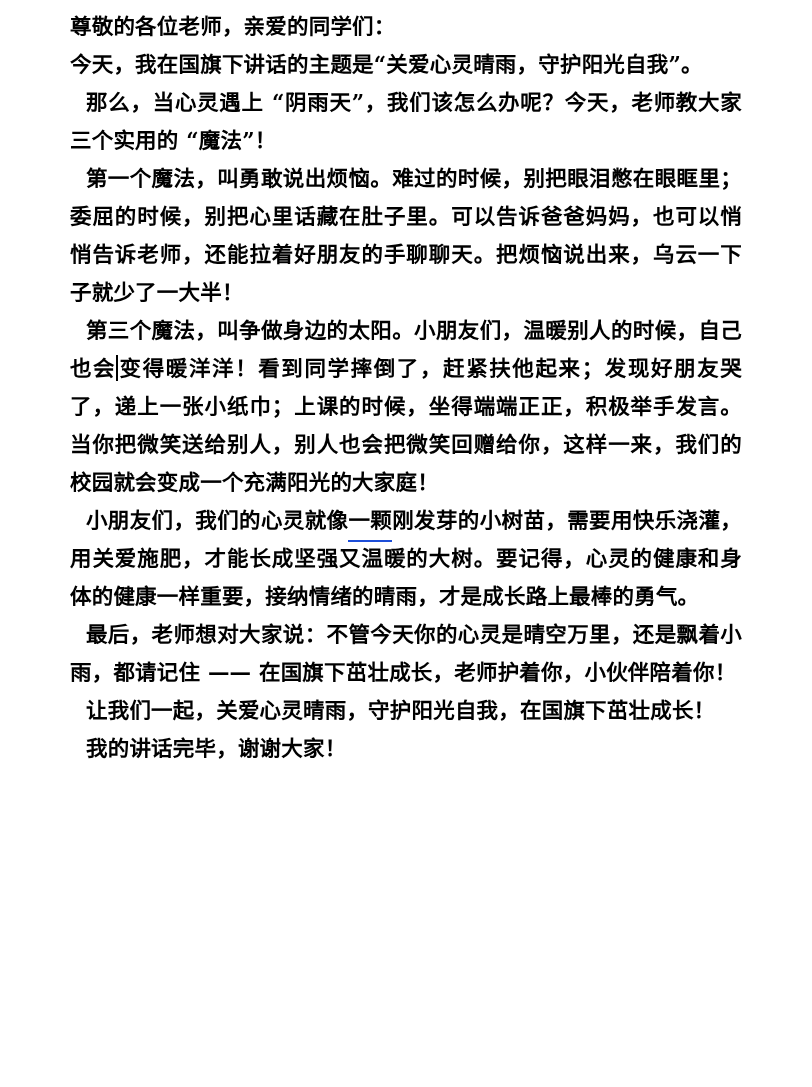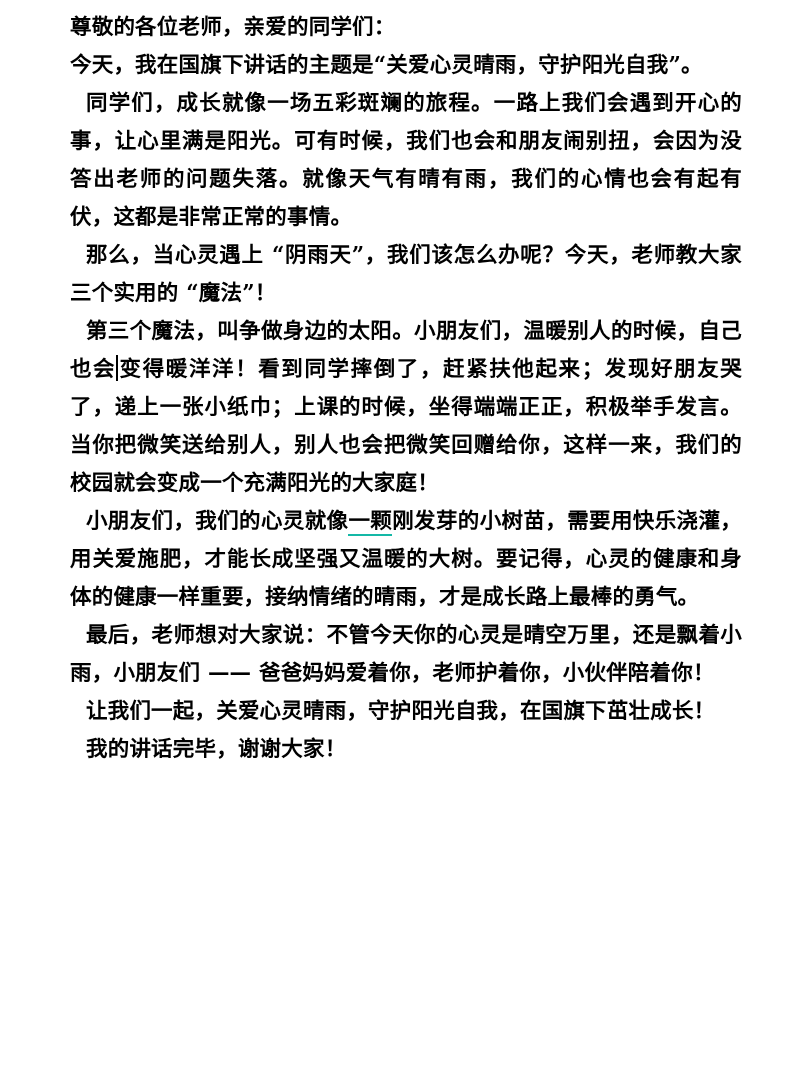--- a/index.html
+++ b/index.html
@@ -43,22 +43,22 @@
     word-break: break-all;
     -webkit-font-smoothing: none;
   }
 
   p.para.indent {
     text-indent: 16px;
   }
 
   
   .spellerr {
-    border-bottom: 2px solid #14b8a6;
-    padding-bottom: 1px;
+    border-bottom: 2px solid #1d4ed8;
+    padding-bottom: 7px;
   }
 
   
   .caret {
     display: inline-block;
     width: 0;
     border-left: 2px solid #000000;
     height: 26px;
     vertical-align: -5px;
     margin-left: 0px;
@@ -68,30 +68,30 @@
 <body>
 
 <div id="page">
   <div class="doc-body">
 
     <p class="para">尊敬的各位老师，亲爱的同学们：</p>
 
 
     <p class="para">今天，我在国旗下讲话的主题是“关爱心灵晴雨，守护阳光自我”。</p>
 
-    <p class="para indent">同学们，成长就像一场五彩斑斓的旅程。一路上我们会遇到开心的事，让心里满是阳光。可有时候，我们也会和朋友闹别扭，会因为没答出老师的问题失落。就像天气有晴有雨，我们的心情也会有起有伏，这都是非常正常的事情。</p>
 
     <p class="para indent">那么，当心灵遇上 “阴雨天”，我们该怎么办呢？今天，老师教大家三个实用的 “魔法”！</p>
 
+    <p class="para indent">第一个魔法，叫勇敢说出烦恼。难过的时候，别把眼泪憋在眼眶里；委屈的时候，别把心里话藏在肚子里。可以告诉爸爸妈妈，也可以悄悄告诉老师，还能拉着好朋友的手聊聊天。把烦恼说出来，乌云一下子就少了一大半！</p>
 
 
     <p class="para indent"><span>第三个魔法，叫争做身边的太阳。小朋友们，温暖别人的时候，自己也会</span><span class="caret"></span><span>变得暖洋洋！看到同学摔倒了，赶紧扶他起来；发现好朋友哭了，递上一张小纸巾；上课的时候，坐得端端正正，积极举手发言。当你把微笑送给别人，别人也会把微笑回赠给你，这样一来，我们的校园就会变成一个充满阳光的大家庭！</span></p>
 
     <p class="para indent"><span>小朋友们，我们的心灵就像</span><span class="spellerr">一颗</span><span>刚发芽的小树苗，需要用快乐浇灌，用关爱施肥，才能长成坚强又温暖的大树。要记得，心灵的健康和身体的健康一样重要，接纳情绪的晴雨，才是成长路上最棒的勇气。</span></p>
 
-    <p class="para indent">最后，老师想对大家说：不管今天你的心灵是晴空万里，还是飘着小雨，小朋友们 —— 爸爸妈妈爱着你，老师护着你，小伙伴陪着你！</p>
+    <p class="para indent">最后，老师想对大家说：不管今天你的心灵是晴空万里，还是飘着小雨，都请记住 —— 在国旗下茁壮成长，老师护着你，小伙伴陪着你！</p>
 
     <p class="para indent">让我们一起，关爱心灵晴雨，守护阳光自我，在国旗下茁壮成长！</p>
 
     <p class="para indent">我的讲话完毕，谢谢大家！</p>
 
   </div>
 </div>
 
 </body></html>

